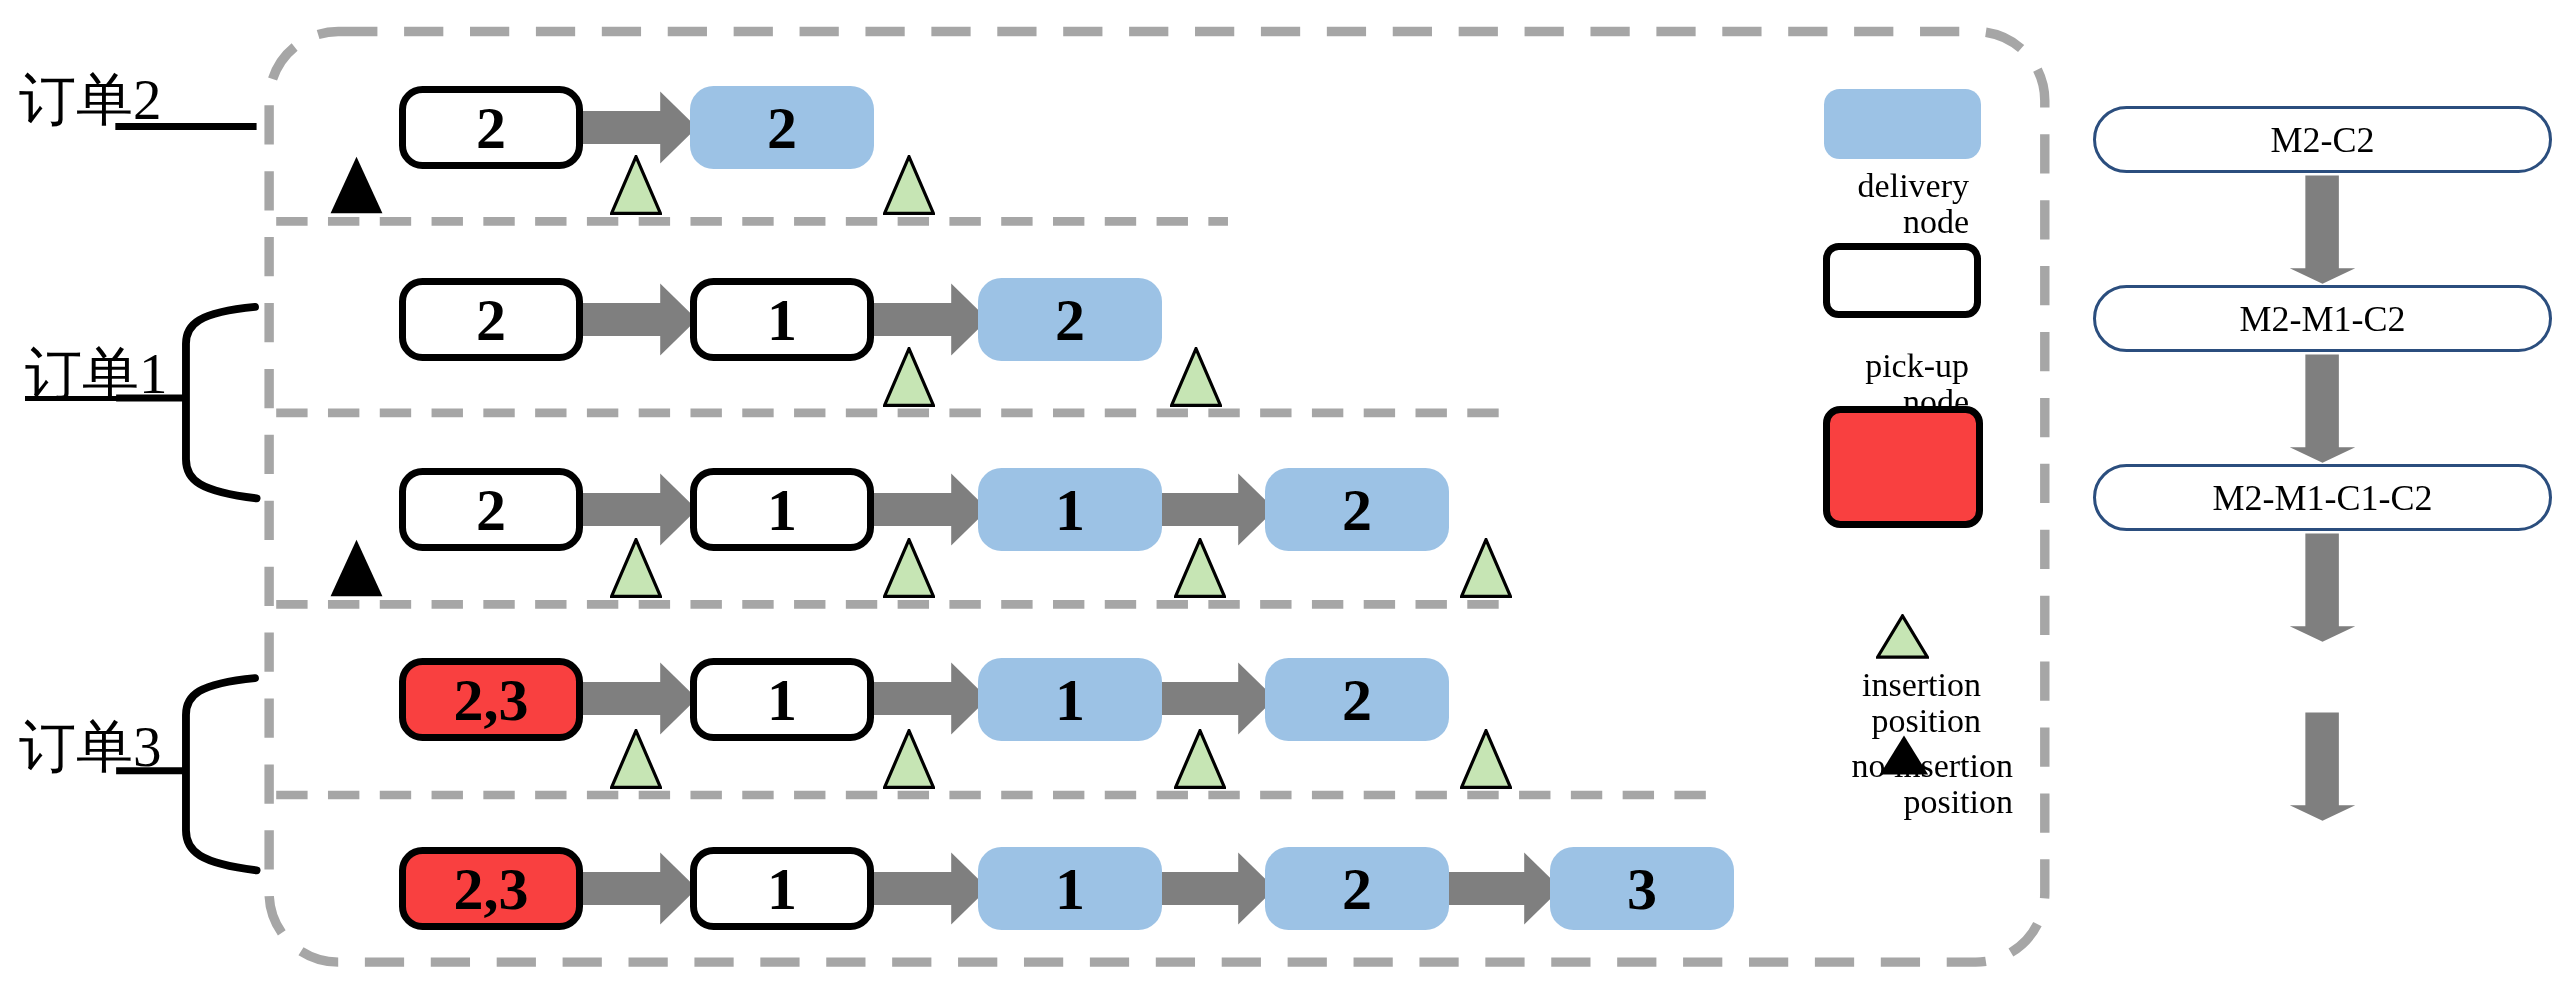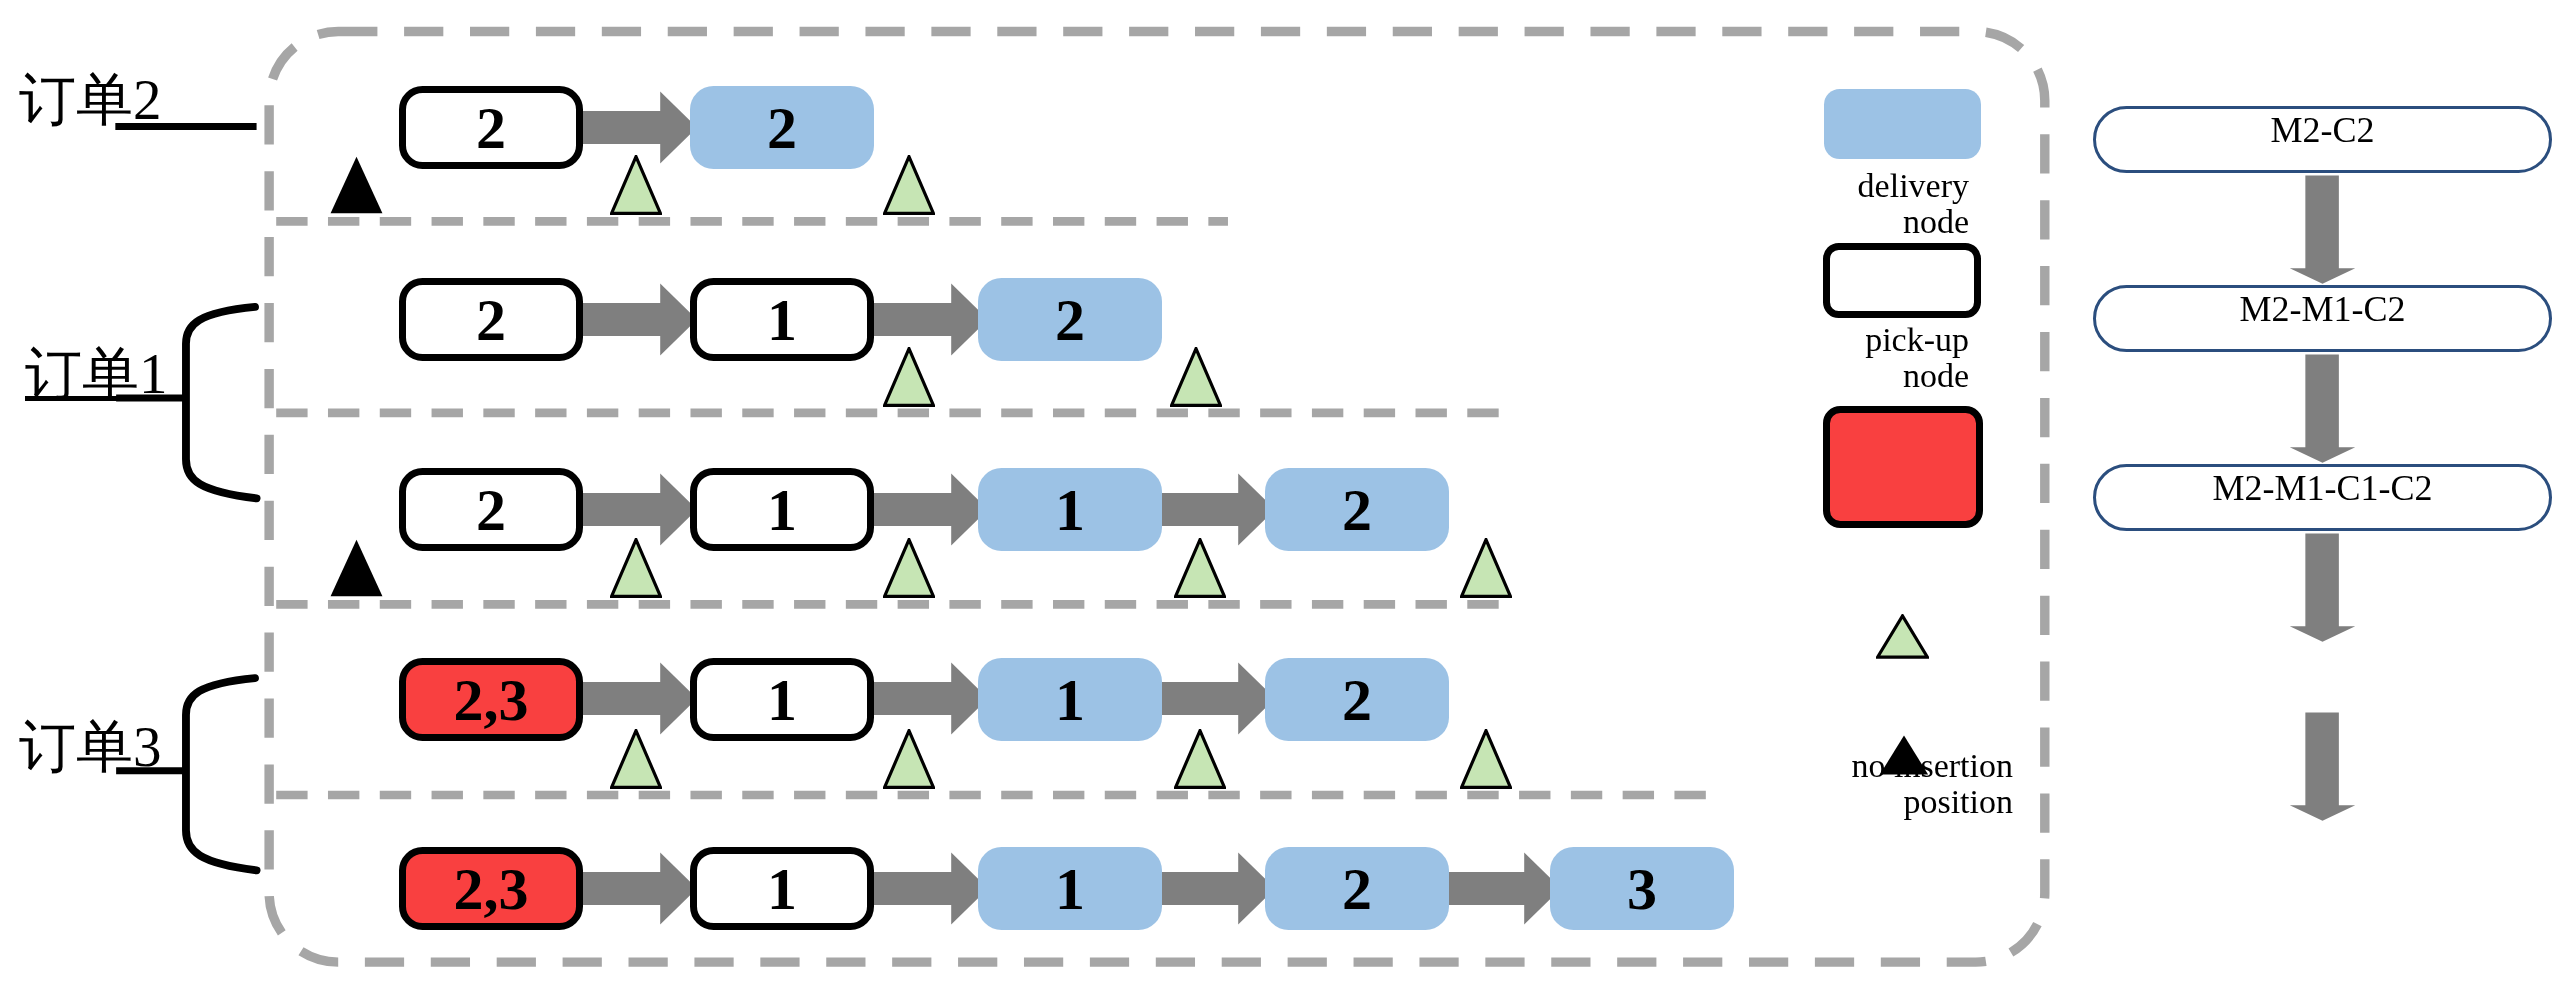--- a/index.html
+++ b/index.html
@@ -22,21 +22,21 @@
   .delivery{background:var(--delivery-node);}
   .consolidation{background:var(--consolidation-node);border:7px solid #000;}
   .harrow{position:absolute;z-index:2;}
   .tri{position:absolute;z-index:2;}
   .varrow{position:absolute;z-index:2;}
   .olabel{position:absolute;font-size:57px;line-height:1;white-space:nowrap;z-index:4;}
   .lswatch{position:absolute;box-sizing:border-box;z-index:3;}
   .ltext{position:absolute;text-align:right;font-size:34px;line-height:36px;z-index:3;}
   .flowbox{position:absolute;left:2093px;width:459px;height:67px;box-sizing:border-box;
            background:#fff;border:3.1px solid var(--flow-border);border-radius:34px;
-           display:flex;align-items:flex-start;justify-content:center;font-size:36px;z-index:3;}
+           display:flex;align-items:center;justify-content:center;font-size:36px;z-index:3;}
 </style>
 </head>
 <body>
 
 <div class="canvas">
 
   <svg class="overlay" width="2576" height="985" viewBox="0 0 3283 1255">
     <rect x="343" y="40" width="2263" height="1186" rx="88" fill="none" stroke="var(--dash)" stroke-width="12" stroke-dasharray="50 34"></rect>
     <line x1="352" y1="282" x2="1565" y2="282" stroke="var(--dash)" stroke-width="11" stroke-dasharray="40 26"></line>
     <line x1="352" y1="526" x2="1910" y2="526" stroke="var(--dash)" stroke-width="11" stroke-dasharray="40 26"></line>
@@ -193,27 +193,28 @@
     <polygon points="0,27 102,27 102,2 150,48 102,94 102,69 0,69" style="fill:var(--arrow)"></polygon>
     </svg>
   <svg class="harrow" style="left:1446px;top:851px;" width="115" height="75" viewBox="0 0 150 96" preserveAspectRatio="none">
     <polygon points="0,27 102,27 102,2 150,48 102,94 102,69 0,69" style="fill:var(--arrow)"></polygon>
     </svg>
 
   <div class="lswatch" style="left:1824px;top:89px;width:157px;height:70px;border-radius:15.7px;background:var(--delivery-node);"></div>
   <div class="ltext" style="left:1836px;top:168px;width:133px;">delivery node</div>
 
   <div class="lswatch" style="left:1823px;top:243px;width:158px;height:75px;border-radius:15.7px;background:#fff;border:7px solid #000;"></div>
-  <div class="ltext" style="left:1836px;top:322px;width:133px;">pick-up node</div>
+  <div class="ltext" style="left:1836px;top:348px;width:133px;">pick-up node</div>
 
   <div class="lswatch" style="left:1823px;top:406px;width:160px;height:122px;border-radius:17.3px;background:var(--consolidation-node);border:7px solid #000;"></div>
 
   <svg class="tri" style="left:1876px;top:614px;" width="53" height="45" viewBox="0 0 68 57">
     <polygon points="34,2 66,55 2,55" style="fill:var(--insertion-marker);stroke:#000;stroke-width:4"></polygon>
     </svg>
+  <div class="ltext" style="left:1824px;top:667px;width:157px;">insertion position</div>
 
   <svg class="tri" style="left:1878px;top:734px;" width="52" height="42" viewBox="0 0 66 54">
     <polygon points="33,2 64,52 2,52" style="fill:var(--no-insertion-marker)"></polygon>
     </svg>
   <div class="ltext" style="left:1793px;top:748px;width:220px;">no insertion position</div>
 
   <div class="flowbox" style="top:106px;">
     <span>M2-C2</span>
     </div>
   <div class="flowbox" style="top:285px;">

